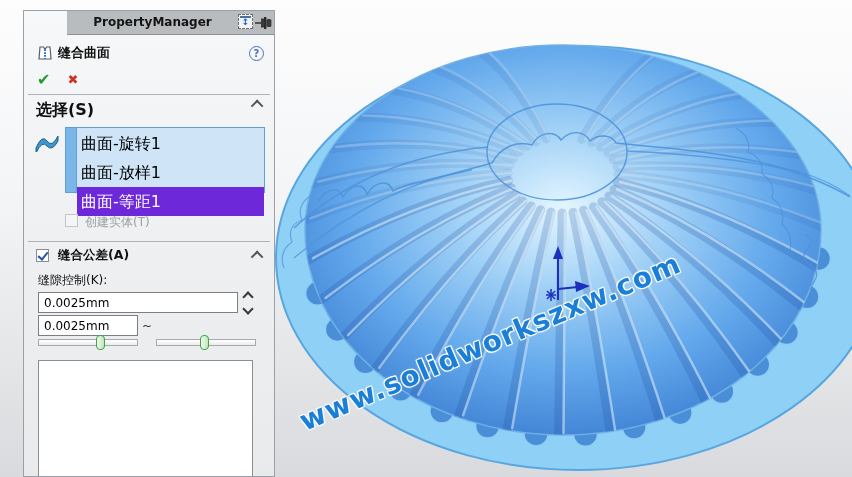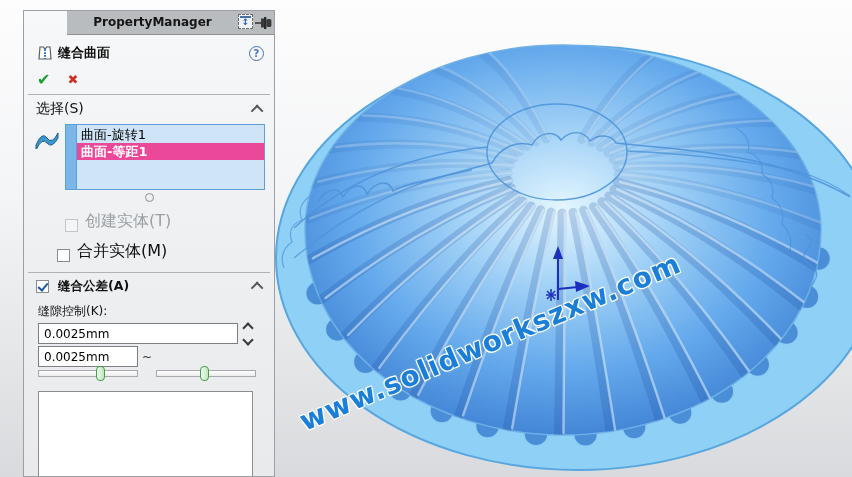--- a/index.html
+++ b/index.html
@@ -39,36 +39,36 @@
   .pm-title-row{display:flex;align-items:center;gap:4px;margin:7px 10px 0 12px;height:22px;}
   .feature-title{font-weight:bold;font-size:13px;flex:1;}
   .help-icon{width:15px;height:15px;border:1.5px solid #4a72b8;border-radius:50%;
     color:#4a72b8;font-size:10px;font-weight:bold;text-align:center;line-height:14px;box-sizing:border-box;}
   
   .pm-actions{display:flex;align-items:center;gap:17px;margin:7px 12px 5px 13px;height:18px;}
   .ok-glyph{color:#1e9e30;font-size:16px;font-weight:bold;line-height:16px;cursor:default;}
   .cancel-glyph{color:#d03325;font-size:13px;font-weight:bold;line-height:14px;cursor:default;}
   .divider{height:1px;background:#aeb3b7;margin:5px 4px;}
   
-  .section-header{display:flex;align-items:center;margin:4px 11px 2px 12px;
-    font-weight:normal;font-size:14px;color:#101010;}
+  .section-header{display:flex;align-items:flex-start;margin:4px 11px 2px 12px;
+    font-weight:bold;font-size:16px;color:#101010;}
   .chevron-up{margin-left:auto;width:7px;height:7px;border-left:2px solid #555;border-top:2px solid #555;
     transform:rotate(45deg) translateY(2px);}
   
   .selection-row{display:flex;margin:6px 9px 0 8px;gap:3px;}
   .surface-icon{width:30px;padding-top:5px;flex:none;text-align:center;}
   .selection-list{flex:1;background:#cfe4f7;border:1px solid #5f9fd6;display:flex;height:64px;}
   .list-accent{width:10px;background:#7ab7e8;border-right:1px solid #5f9fd6;}
   .list-items{flex:1;padding-top:1px;}
-  .list-item{height:17px;line-height:17px;padding:0 4px;font-size:13px;color:#000;cursor:default;}
-  .list-item.selected{background:#ec4899;color:#fff;font-weight:bold;}
+  .list-item{height:17px;line-height:17px;padding:6px 4px;font-size:16px;color:#000;cursor:default;}
+  .list-item.selected{background:#6d28d9;color:#fff;}
   .resize-dot{width:7px;height:7px;border:1px solid #8b8f93;border-radius:50%;
     background:#eef0f1;margin:3px auto 0;}
   
-  .option-row{display:flex;align-items:flex-end;gap:7px;margin-top:9px;font-size:16px;}
+  .option-row{display:flex;align-items:flex-start;gap:7px;margin-top:9px;font-size:12px;}
   .opt-create{margin-left:41px;}
   .opt-merge{margin-left:33px;}
   .checkbox{width:13px;height:13px;border:1px solid #898d91;background:#fff;box-sizing:border-box;flex:none;}
   .option-row.disabled .checkbox{border-color:#c3c6c9;background:#f4f5f6;}
   .option-row.disabled .opt-label{color:#9aa0a4;}
   .checkbox.checked .checkmark{display:block;width:4px;height:8px;
     border-right:2px solid #2456a8;border-bottom:2px solid #2456a8;transform:rotate(40deg);margin:0 0 0 3px;}
   .gap-header{display:flex;align-items:center;gap:9px;margin:5px 11px 2px 12px;
     font-weight:bold;font-size:12.5px;}
   
@@ -245,33 +245,30 @@
   <div class="selection-row">
     <div class="surface-icon">
       <svg width="26" height="20" viewBox="0 0 26 20">
         <path d="M2 16 Q 8 2 13 9 Q 18 16 24 4 L 24 9 Q 18 20 13 14 Q 8 8 2 21 Z" fill="#3d96cc" stroke="#1a5e8a" stroke-width="1"></path>
       </svg>
     </div>
     <div class="selection-list">
       <div class="list-accent"></div>
       <div class="list-items">
         <div class="list-item">曲面-旋转1</div>
+        <div class="list-item">曲面-放样1</div>
         <div class="list-item selected">曲面-等距1</div>
       </div>
     </div>
   </div>
   <div class="resize-dot"></div>
 
   <div class="option-row opt-create disabled">
     <span class="checkbox"><span class="checkmark"></span></span>
     <span class="opt-label">创建实体(T)</span>
-  </div>
-  <div class="option-row opt-merge">
-    <span class="checkbox"><span class="checkmark"></span></span>
-    <span class="opt-label">合并实体(M)</span>
   </div>
 
   <div class="divider" style="margin-top:10px;"></div>
 
   <div class="gap-header">
     <span class="checkbox checked">
         <span class="checkmark"></span>
       </span>
     <span>缝合公差(A)</span>
     <span class="chevron-up"></span>

